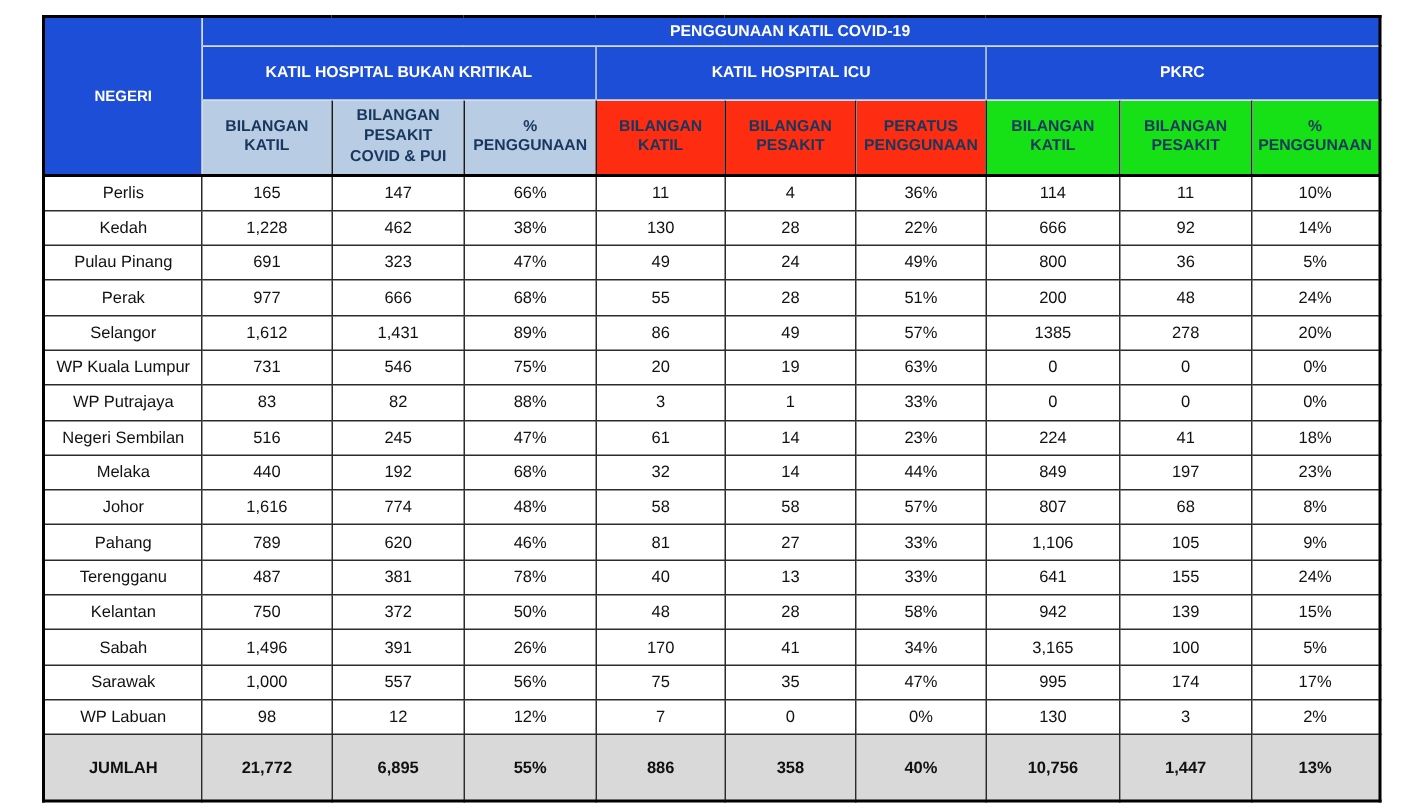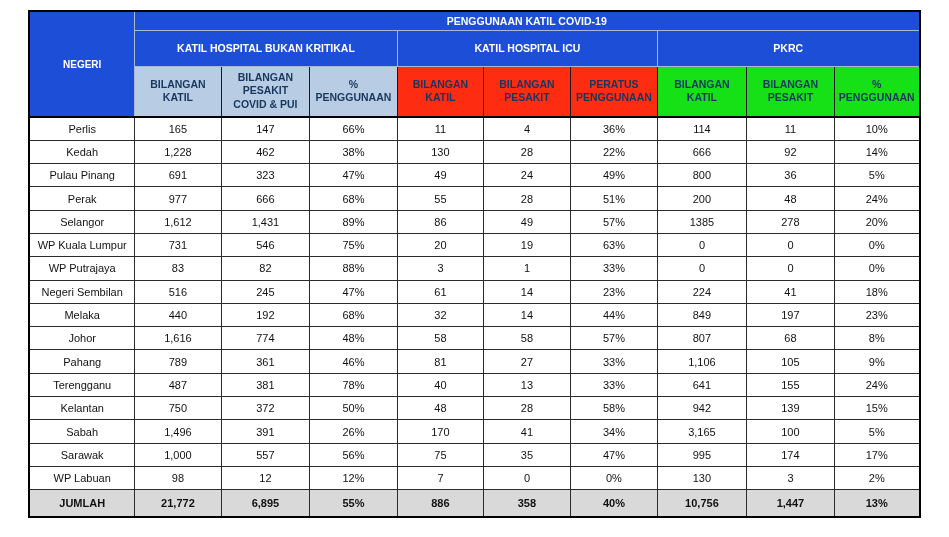--- a/index.html
+++ b/index.html
@@ -60,21 +60,21 @@
   tbody td {
     height: 23.3px;
     font-size: 11px;
     color: #111111;
     padding: 1px 2px;
     background: #ffffff;
   }
   tr.total-row td {
     background: #d9d9d9;
     font-weight: bold;
-    height: 27px;
+    height: 44px;
     border-top: 1.5px solid #000000;
   }
 </style>
 </head>
 <body>
 
 <div class="page">
 
 
   <table class="bed-table">
@@ -229,21 +229,21 @@
           <td>58</td>
           <td>58</td>
           <td>57%</td>
           <td>807</td>
           <td>68</td>
           <td>8%</td>
         </tr>
         <tr>
           <td>Pahang</td>
           <td>789</td>
-          <td>361</td>
+          <td>620</td>
           <td>46%</td>
           <td>81</td>
           <td>27</td>
           <td>33%</td>
           <td>1,106</td>
           <td>105</td>
           <td>9%</td>
         </tr>
         <tr>
           <td>Terengganu</td>

